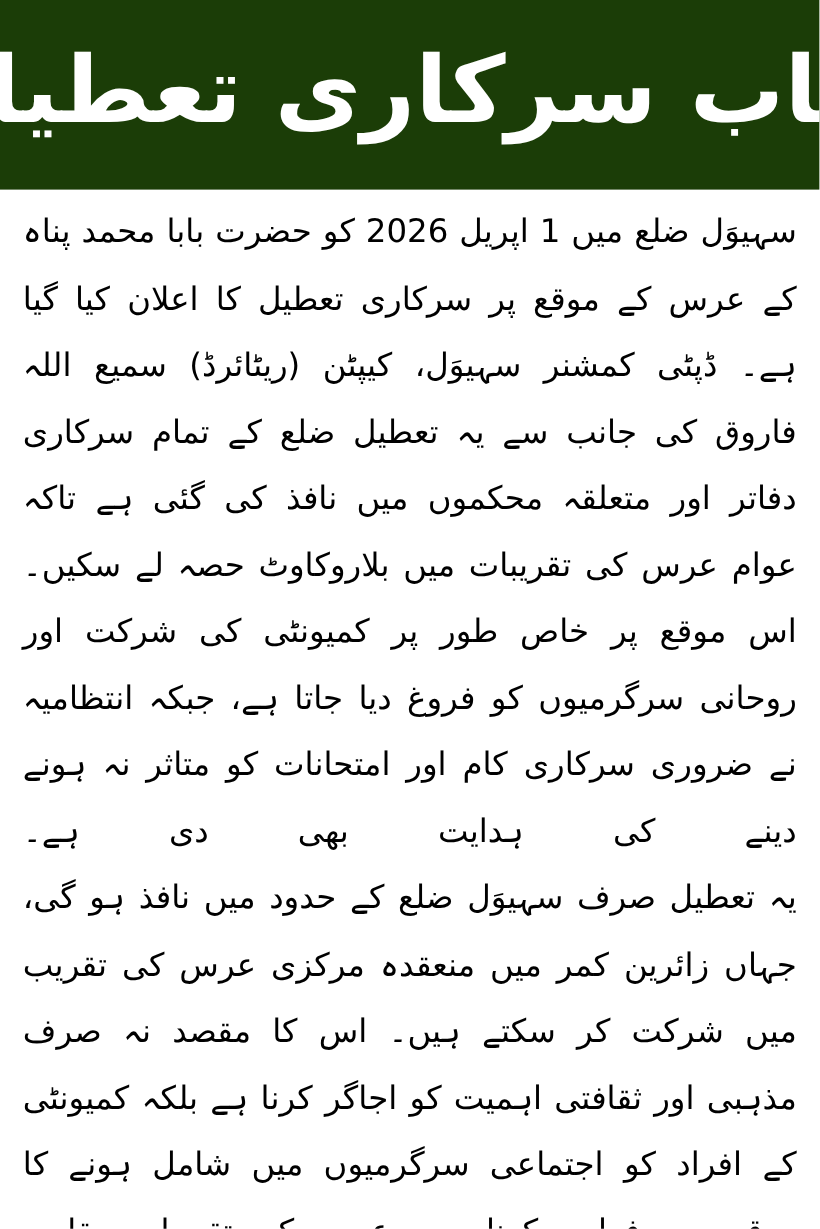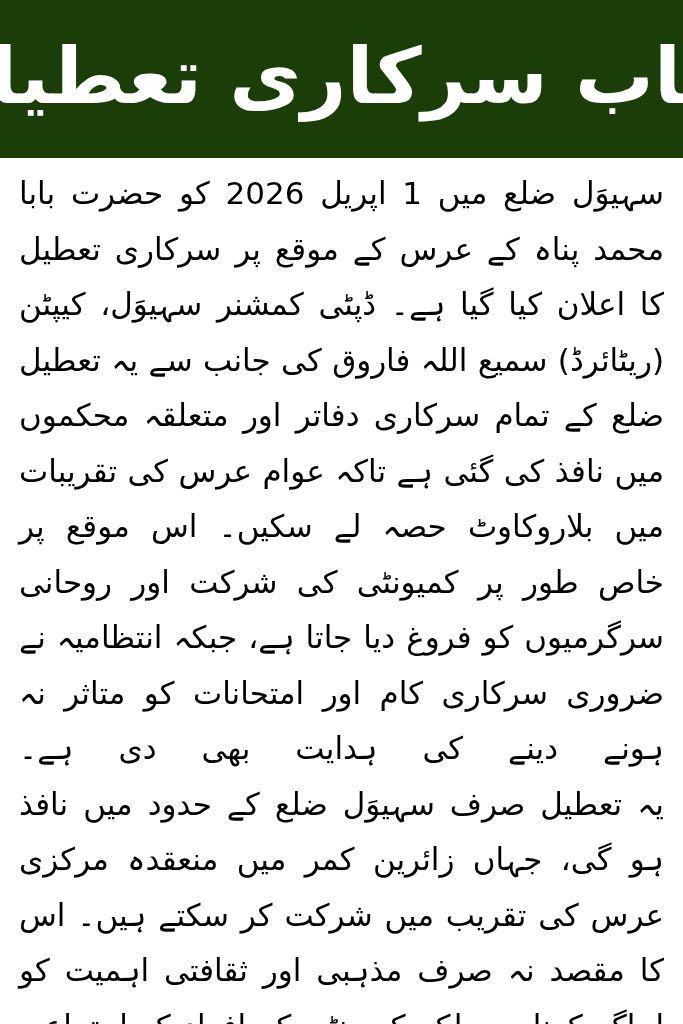--- a/index.html
+++ b/index.html
@@ -64,21 +64,21 @@
     direction: rtl;
     text-align: justify;
     text-align-last: justify;
   }
 
   .para {
     margin: 0;
     padding: 0;
     color: #000000;
     font-family: "DejaVu Sans", "Liberation Sans", sans-serif;
-    font-size: 31px;
+    font-size: 27px;
     line-height: 55.5px;
     direction: rtl;
     unicode-bidi: isolate;
     text-align: justify;
     text-align-last: justify;
     word-spacing: 0.5px;
     hyphens: none;
   }
 
   .para + .para {

